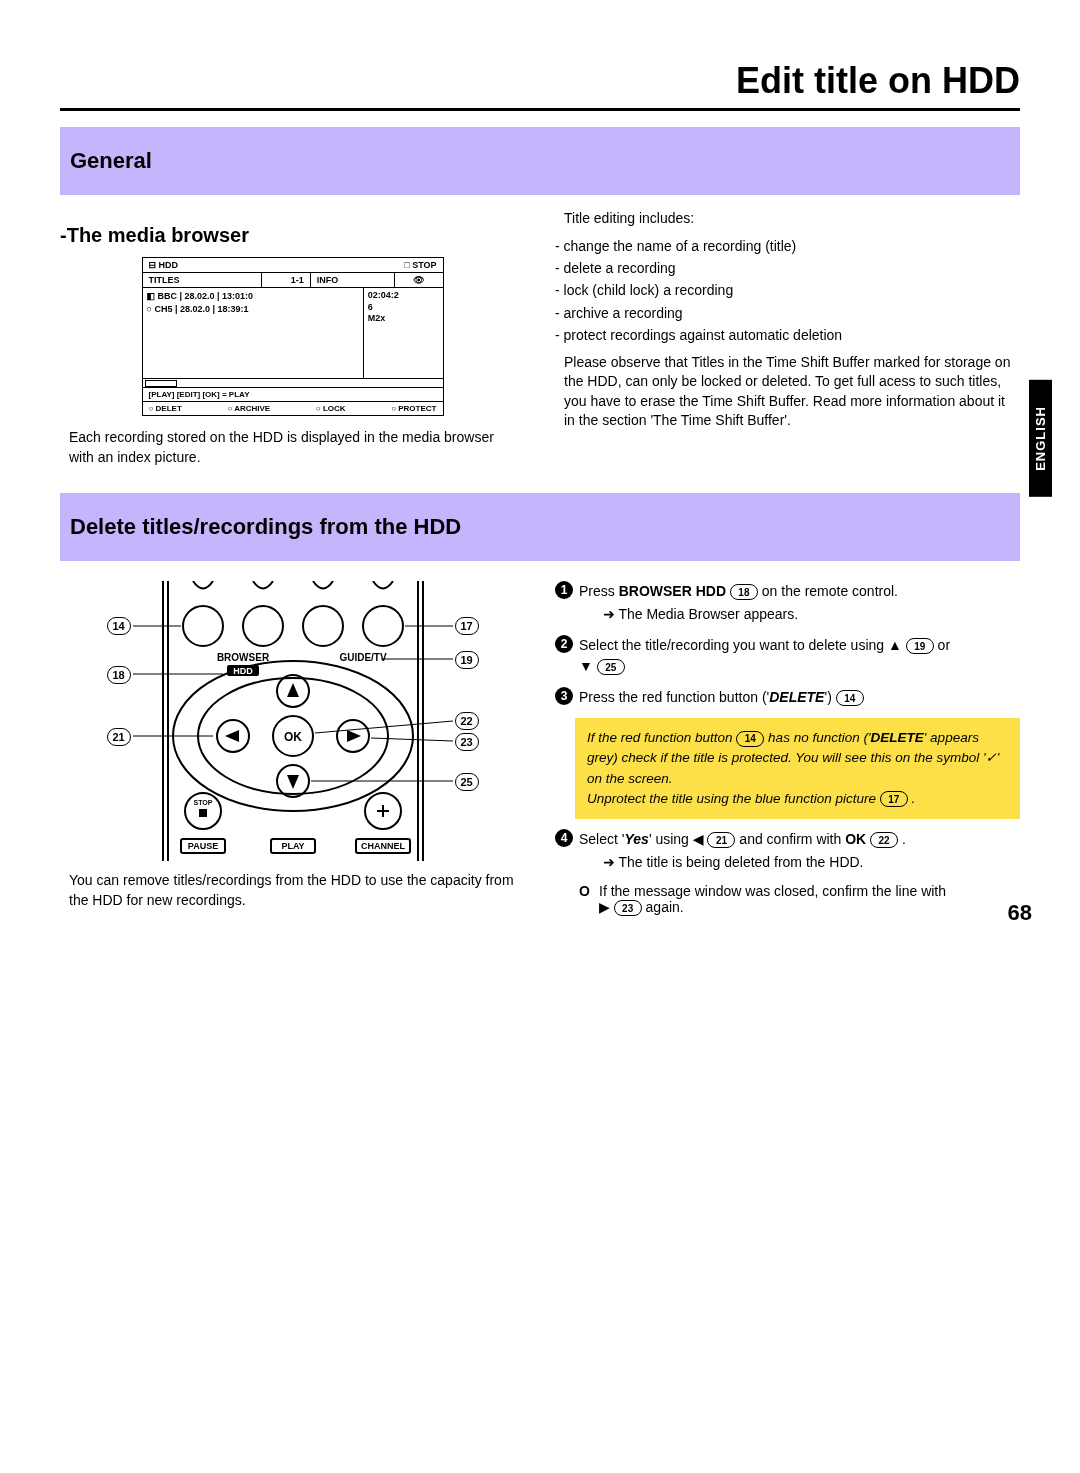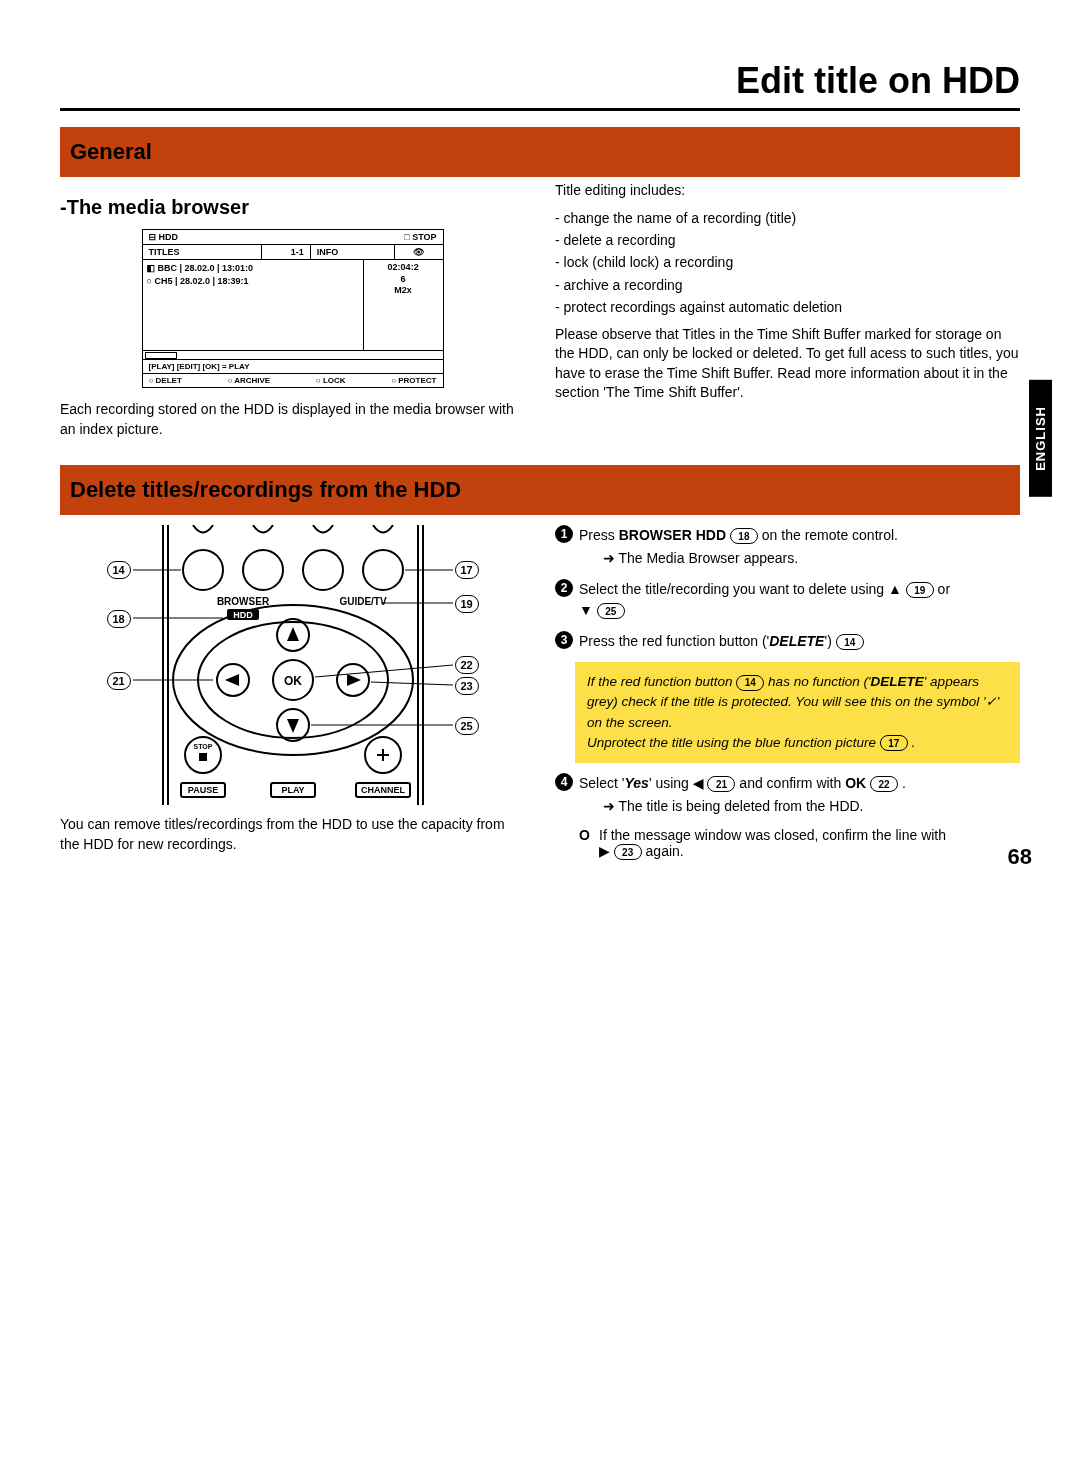--- a/index.html
+++ b/index.html
@@ -20,24 +20,25 @@
   .main-title {
     text-align: right;
     font-family: Arial, Helvetica, sans-serif;
     font-weight: 900;
     font-size: 36px;
     padding-bottom: 6px;
     border-bottom: 3px solid #000;
     margin-bottom: 16px;
   }
   .section-bar {
-    background: #c2410c;
+    background: #c4b5fd;
     font-weight: 900;
     font-size: 22px;
-    padding: 12px 10px;
+    padding: 21px 10px;
+    margin-bottom: 10px;
   }
   .two-col {
     display: flex;
     gap: 30px;
   }
   .col {
     flex: 1;
   }
   .sub-title {
     font-weight: 900;
@@ -73,21 +74,21 @@
   }
   .osd-list {
     flex: 1.8;
     border-right: 1px solid #000;
     padding: 2px 4px;
     line-height: 1.4;
   }
   .osd-info {
     flex: 0.6;
     padding: 2px 4px;
-    text-align: center;
+    text-align: left;
     line-height: 1.3;
   }
   .osd-scroll {
     height: 8px;
     border-bottom: 1px solid #000;
     position: relative;
   }
   .osd-thumb {
     position: absolute;
     left: 2px;
@@ -106,21 +107,21 @@
     justify-content: space-between;
     padding: 2px 6px;
     font-size: 8px;
   }
   .osd-buttons span::before {
     content: "○ ";
   }
   .body-text {
     font-size: 14px;
     line-height: 1.4;
-    margin: 6px 0;
+    margin: 6px 9px;
   }
   .bullets {
     font-size: 14px;
     line-height: 1.6;
   }
   .lang-tab {
     position: absolute;
     right: 28px;
     top: 380px;
     background: #000;

